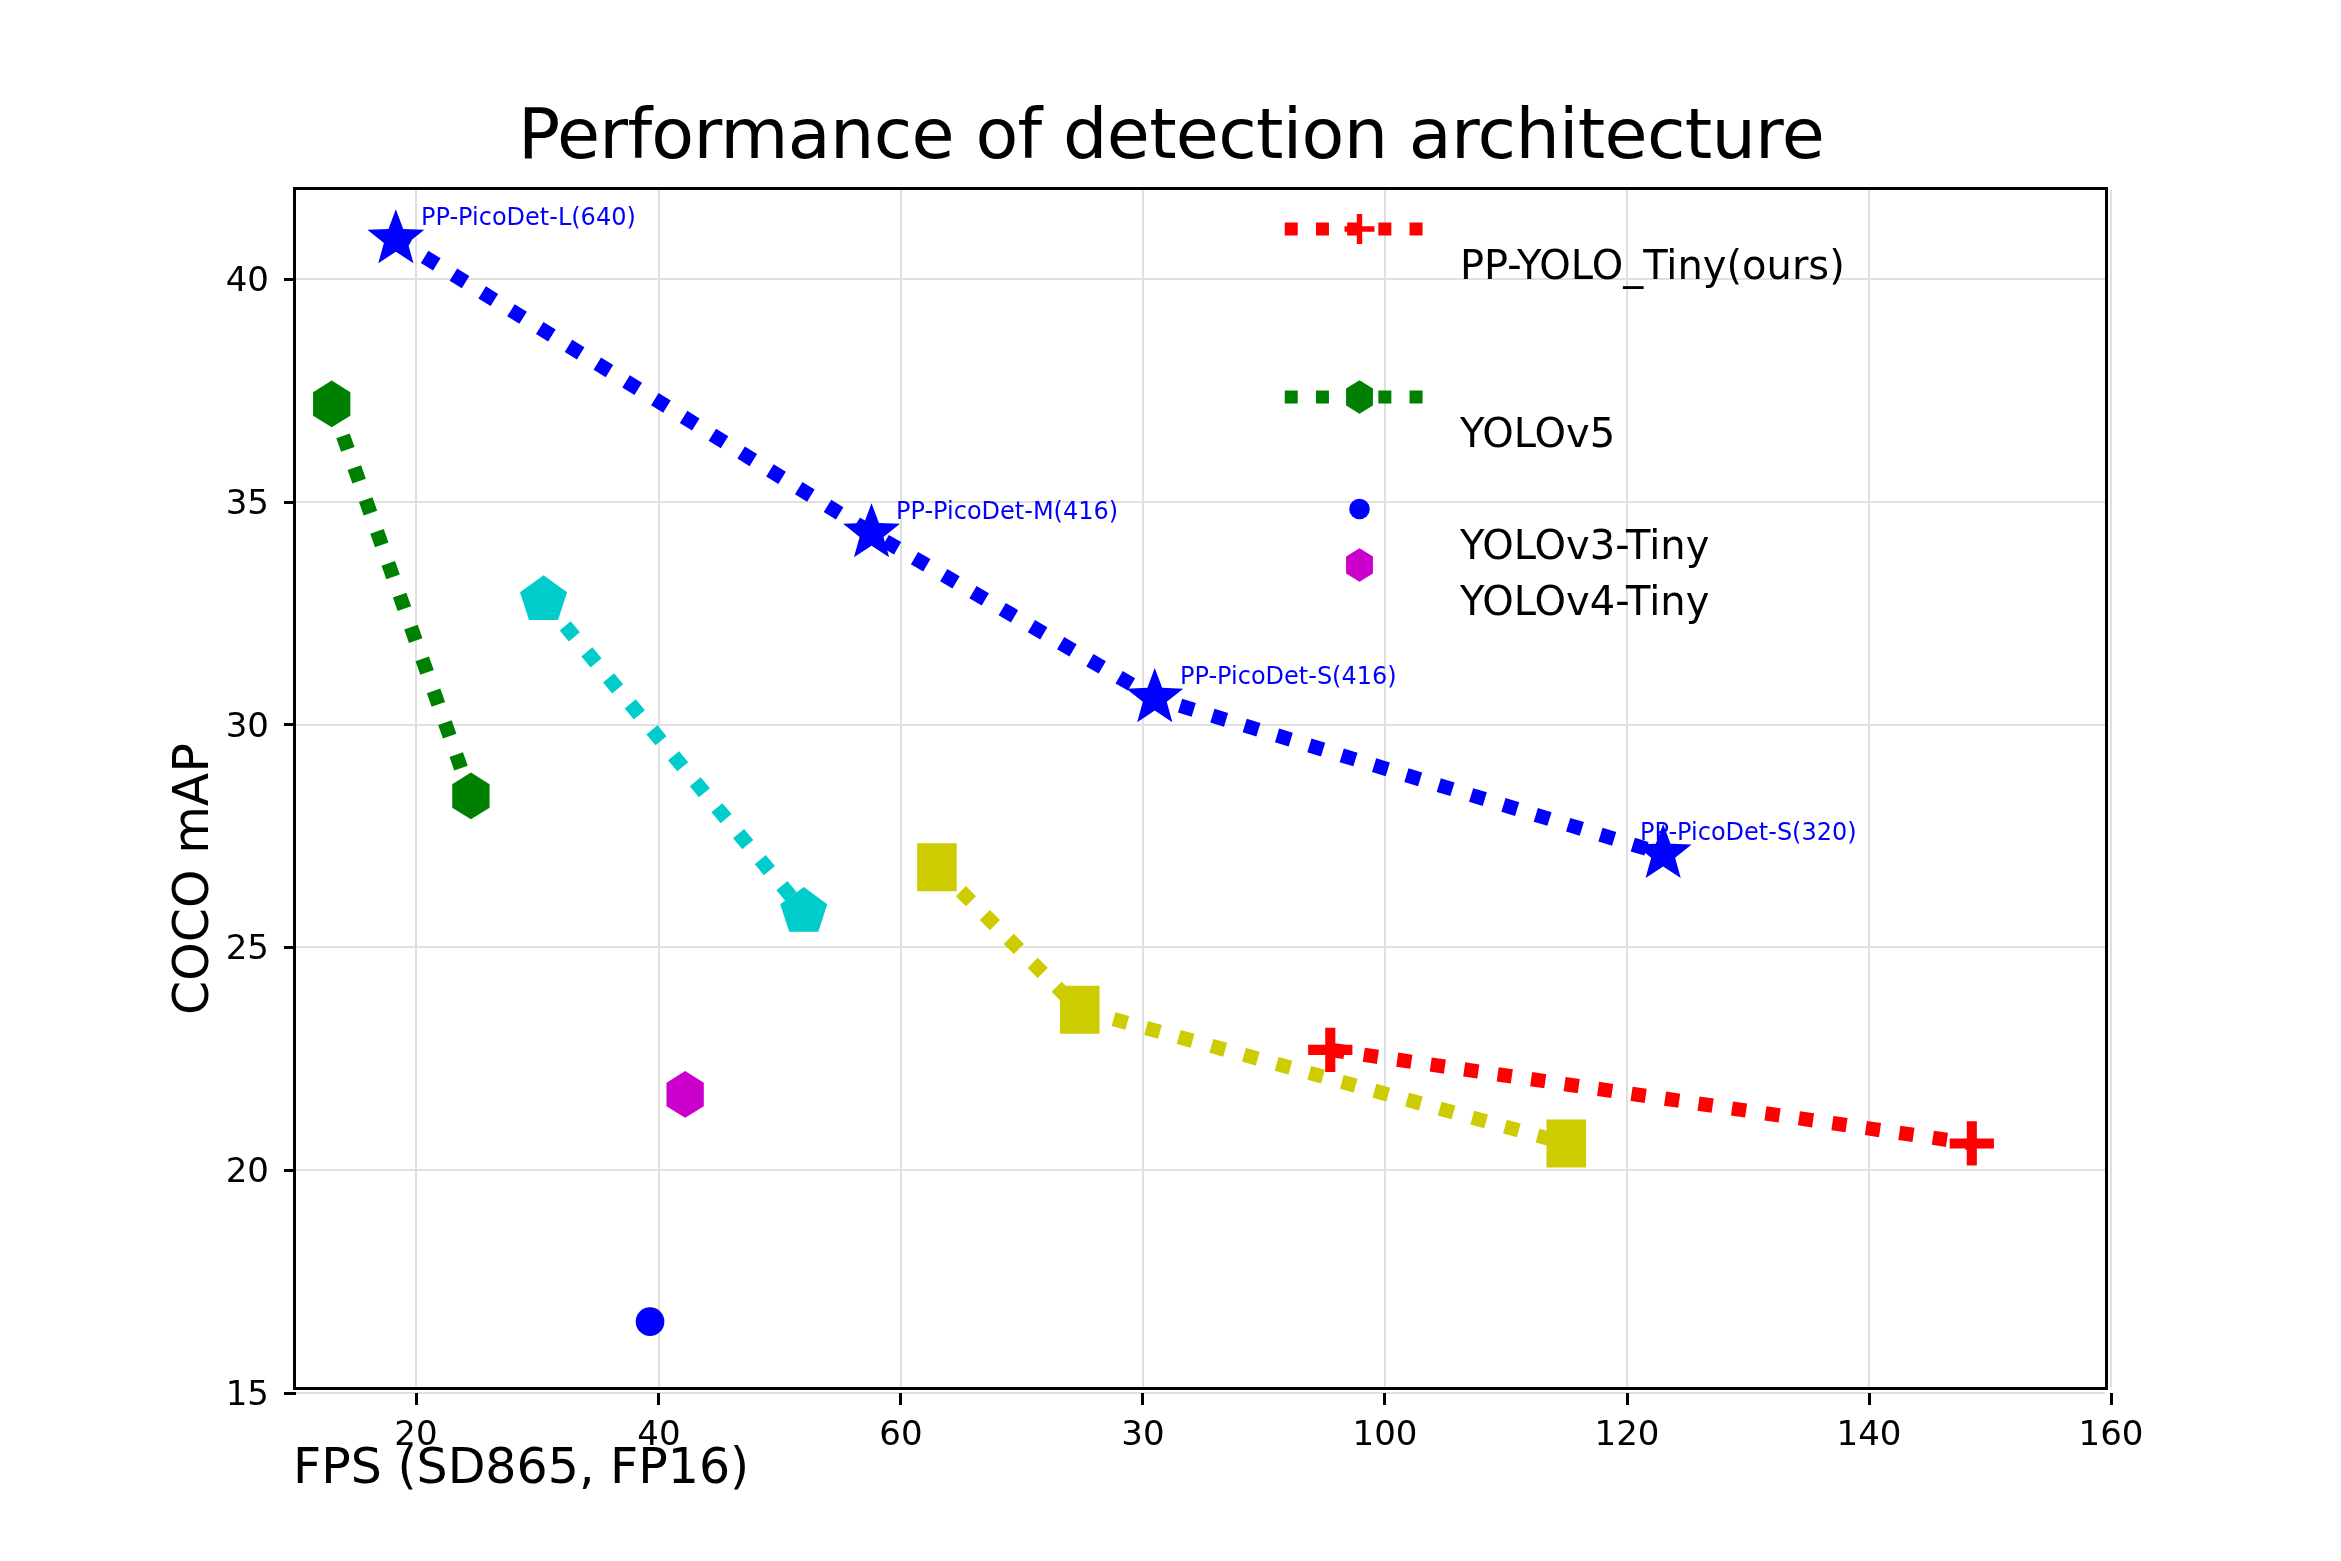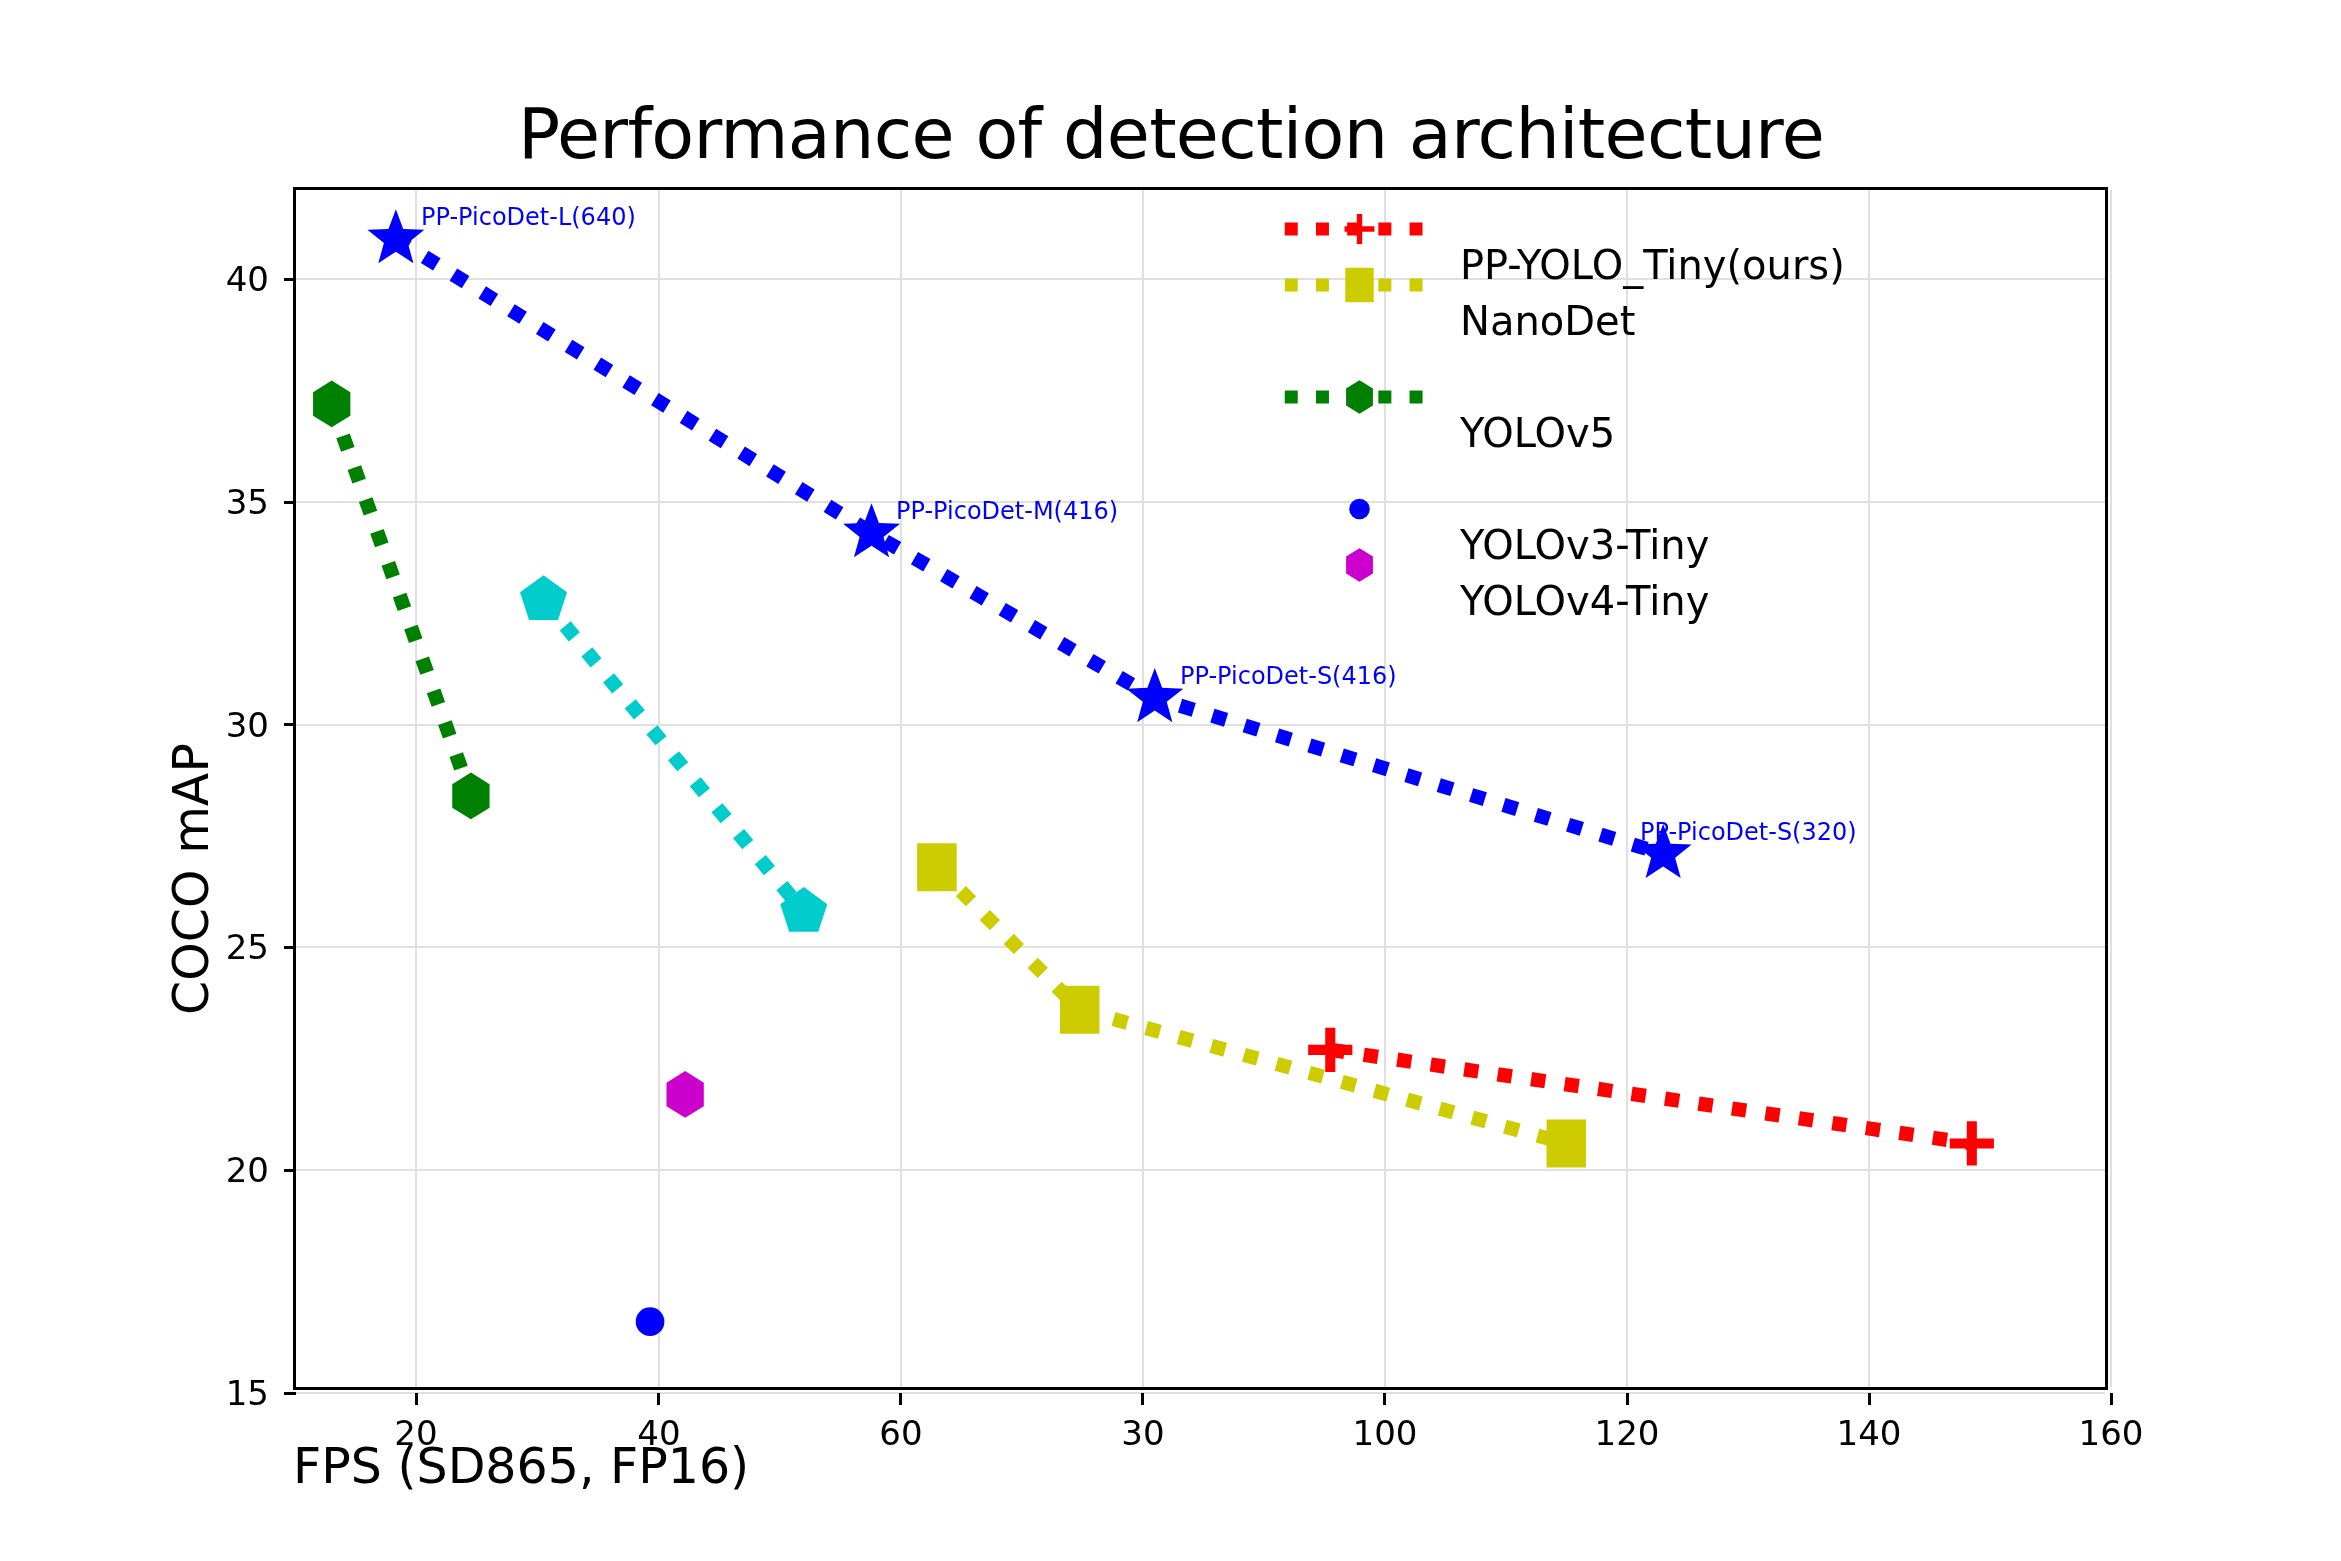--- a/index.html
+++ b/index.html
@@ -154,27 +154,20 @@
         <div class="ticklabel-y" style="top: 89px;">40</div>
       </div>
     <div id="legend-box">
         <div class="legend-row" style="top: 0px;">
           <svg class="legend-sample" viewBox="0 0 250 80">
             <line x1="10" y1="40" x2="240" y2="40" stroke="#ff0000" stroke-width="20" stroke-dasharray="20 28"></line>
             <path d="M120.8528,16.96 L129.1472,16.96 L129.1472,35.8528 L148.04,35.8528 L148.04,44.1472 L129.1472,44.1472 L129.1472,63.04 L120.8528,63.04 L120.8528,44.1472 L101.96000000000001,44.1472 L101.96000000000001,35.8528 L120.8528,35.8528 Z" fill="#ff0000"></path>
           </svg>
           <div class="legend-text">PP-YOLO_Tiny(ours)</div>
         </div>
-        <div class="legend-row" style="top: 56px;">
-          <svg class="legend-sample" viewBox="0 0 250 80">
-            <line x1="10" y1="40" x2="240" y2="40" stroke="#cccc00" stroke-width="20" stroke-dasharray="20 28"></line>
-            <path d="M103.112,13.504000000000001 L146.888,13.504000000000001 L146.888,66.496 L103.112,66.496 Z" fill="#cccc00"></path>
-          </svg>
-          <div class="legend-text">NanoDet</div>
-        </div>
         <div class="legend-row" style="top: 168px;">
           <svg class="legend-sample" viewBox="0 0 250 80">
             <line x1="10" y1="40" x2="240" y2="40" stroke="#008000" stroke-width="20" stroke-dasharray="20 28"></line>
             <path d="M125,14.080000000000002 L104.34841181119477,27.039999999999992 L104.34841181119477,52.959999999999994 L125,65.92 L145.65158818880522,52.96000000000001 L145.65158818880525,27.04 Z" fill="#008000"></path>
           </svg>
           <div class="legend-text">YOLOv5</div>
         </div>
         <div class="legend-row" style="top: 280px;">
           <svg class="legend-sample" viewBox="0 0 250 80">
             <circle cx="125" cy="40" r="15.84" fill="#0000ff"></circle>

